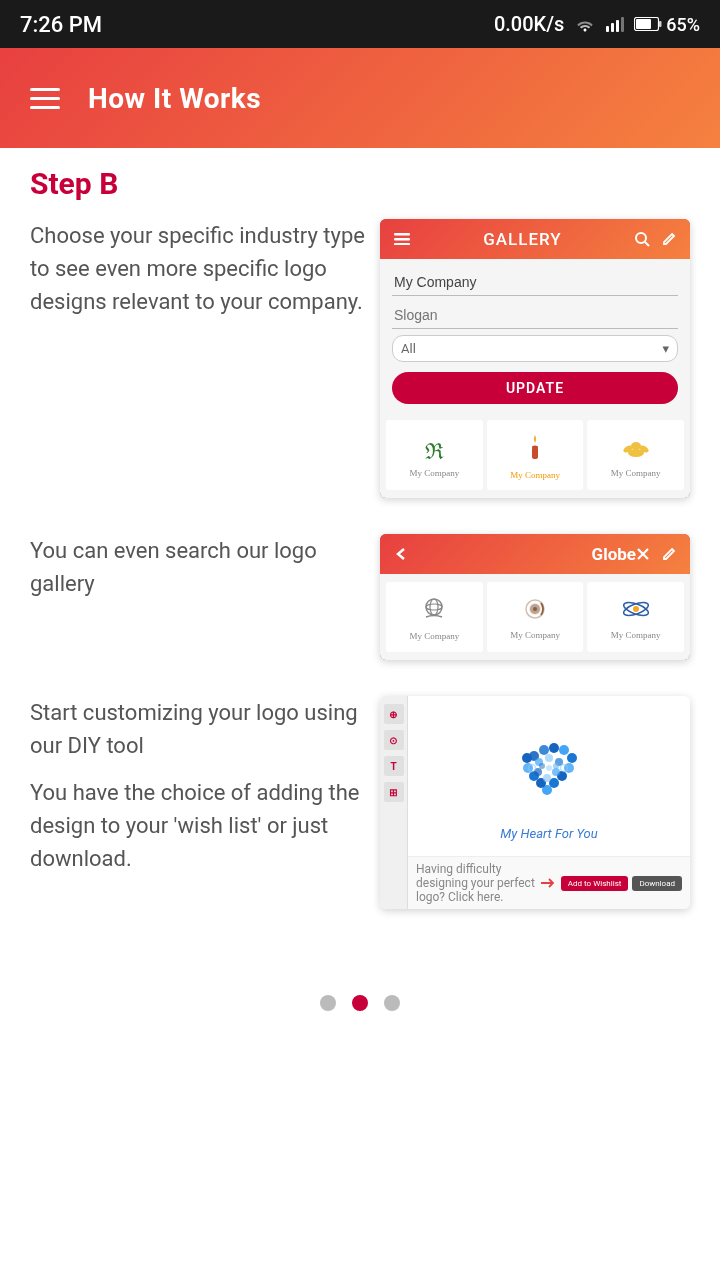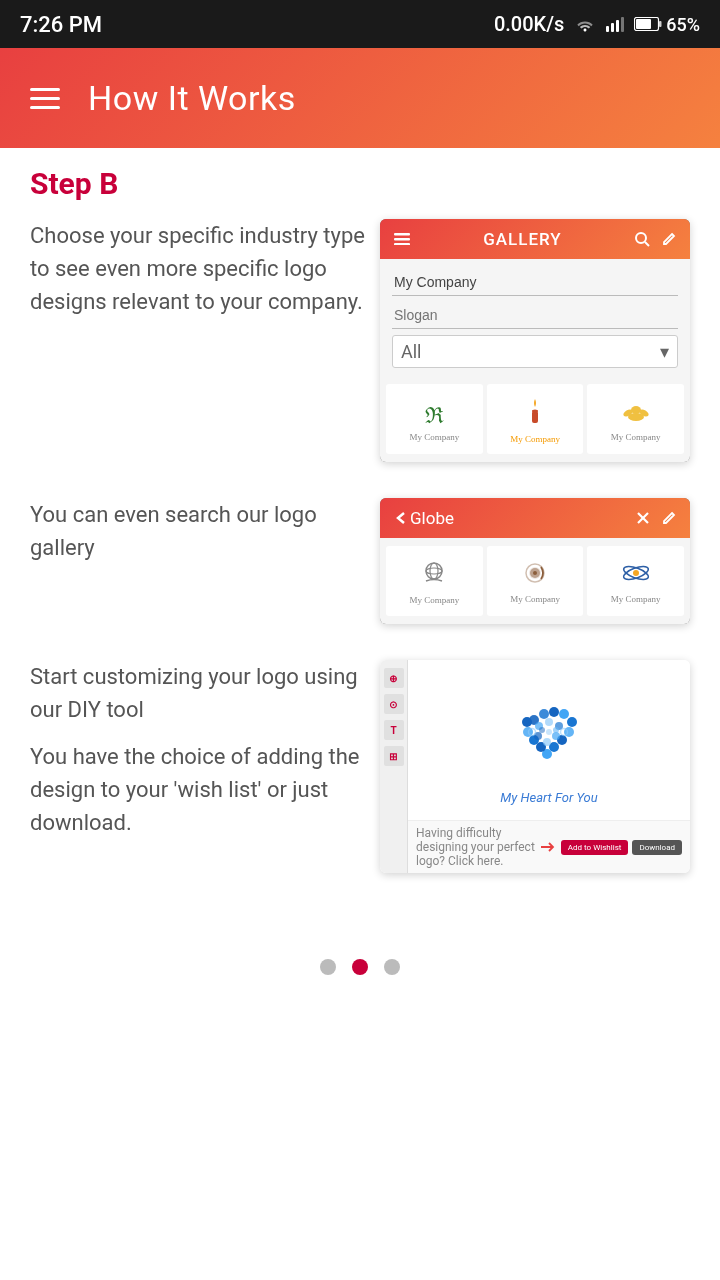--- a/index.html
+++ b/index.html
@@ -53,22 +53,22 @@
     }
     .hamburger-icon span {
       display: block;
       width: 30px;
       height: 3px;
       background: #fff;
       border-radius: 2px;
     }
     .header-title {
       color: #fff;
-      font-size: 34px;
-      font-weight: 400;
+      font-size: 28px;
+      font-weight: 700;
       letter-spacing: 0.5px;
     }
 
     
     .main-content {
       padding: 18px 30px 20px 30px;
     }
 
     
     .step-heading {
@@ -136,28 +136,28 @@
       background: transparent;
       width: 100%;
       font-size: 14px;
       color: #444;
       padding: 5px 2px;
       margin-bottom: 6px;
       outline: none;
     }
     .mock-select-row {
       border: 1px solid #ccc;
-      border-radius: 3px;
+      border-radius: 11px;
       background: #fff;
       display: flex;
       align-items: flex-end;
       justify-content: space-between;
       padding: 5px 8px;
       margin-bottom: 10px;
-      font-size: 18px;
+      font-size: 13px;
       color: #666;
     }
     .mock-update-btn {
       background: #c8003a;
       color: #fff;
       border: none;
       border-radius: 20px;
       width: 100%;
       padding: 8px;
       font-size: 14px;
@@ -200,23 +200,23 @@
     .mock-globe-header {
       background: linear-gradient(135deg, #e84040 0%, #f5813f 100%);
       display: flex;
       align-items: center;
       justify-content: space-between;
       padding: 10px 14px;
       color: #fff;
     }
     .mock-globe-title {
       font-size: 17px;
-      font-weight: 400;
-      flex: 1;
-      text-align: left;
+      font-weight: 700;
+      flex: 1;
+      text-align: right;
     }
     .mock-globe-grid {
       display: flex;
       gap: 4px;
       padding: 8px 6px 8px 6px;
       background: #f5f5f5;
       justify-content: center;
     }
     .mock-globe-cell {
       flex: 1;
@@ -416,20 +416,21 @@
           </svg>
         </div>
       </div>
       <div class="mock-form">
         <input class="mock-input-line" type="text" value="My Company" readonly="" style="">
         <input class="mock-input-line" type="text" placeholder="Slogan" readonly="" style="">
         <div class="mock-select-row">
           <span>All</span>
           <span>▾</span>
         </div>
+        <div class="mock-update-btn">UPDATE</div>
       </div>
 
       <div class="mock-logo-grid">
         <div class="mock-logo-cell">
           <div class="mock-logo-icon" style="color:#2d7a2d; font-size:22px;">ℜ</div>
           <div class="mock-logo-label">My Company</div>
         </div>
         <div class="mock-logo-cell">
           <div class="mock-logo-icon">
             

